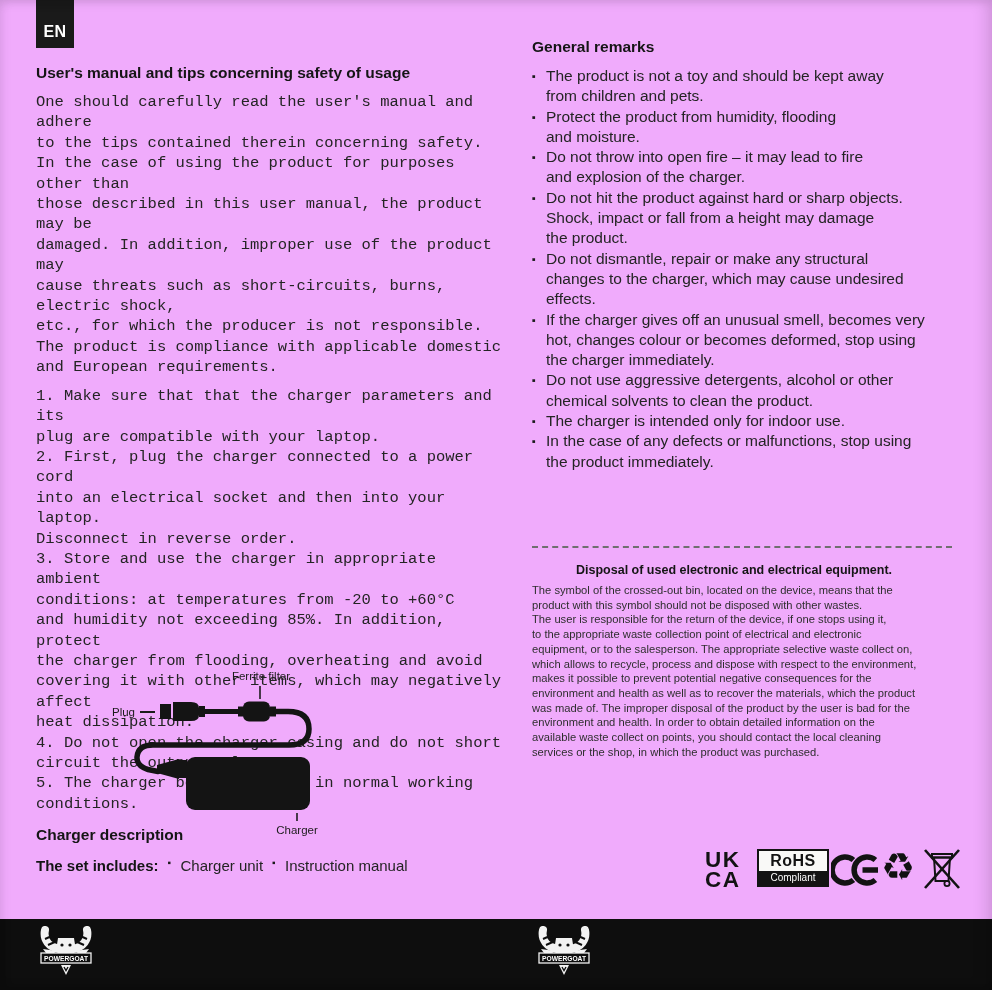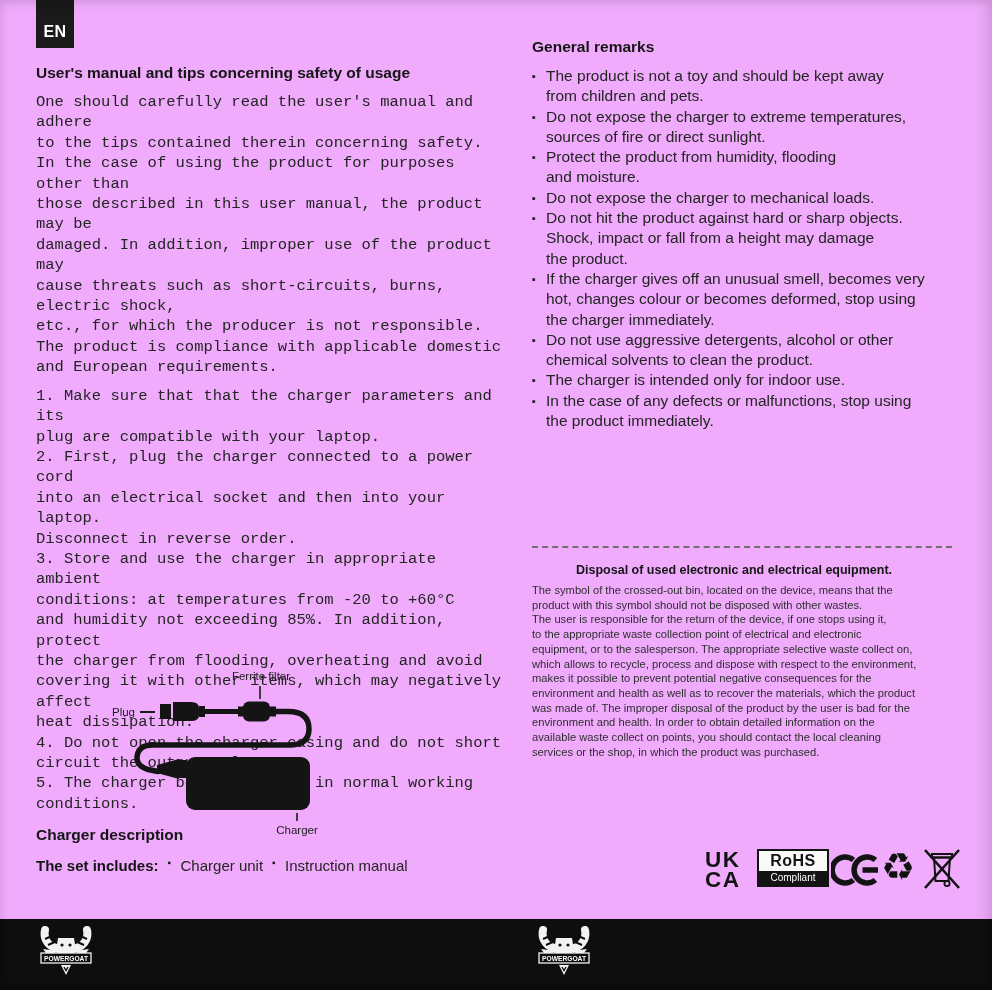--- a/index.html
+++ b/index.html
@@ -120,28 +120,30 @@
 
   <div class="set-line">
     <b>The set includes:</b><span class="inc-item">Charger unit</span><span class="inc-item">Instruction manual</span>
   </div>
 
   <div class="col-right">
     <h2 class="head">General remarks</h2>
     <ul class="remarks">
       <li><span>The product is not a toy and should be kept away
 from children and pets.</span></li>
-      <li><span>Do not expose the charger to extreme temperatures,
-sources of fire or direct sunlight.</span></li>
       <li><span>Protect the product from humidity, flooding
 and moisture.</span></li>
-      <li><span>Do not expose the charger to mechanical loads.</span></li>
+      <li><span>Do not throw into open fire – it may lead to fire
+and explosion of the charger.</span></li>
       <li><span>Do not hit the product against hard or sharp objects.
 Shock, impact or fall from a height may damage
 the product.</span></li>
+      <li><span>Do not dismantle, repair or make any structural
+changes to the charger, which may cause undesired
+effects.</span></li>
       <li><span>If the charger gives off an unusual smell, becomes very
 hot, changes colour or becomes deformed, stop using
 the charger immediately.</span></li>
       <li><span>Do not use aggressive detergents, alcohol or other
 chemical solvents to clean the product.</span></li>
       <li><span>The charger is intended only for indoor use.</span></li>
       <li><span>In the case of any defects or malfunctions, stop using
 the product immediately.</span></li>
     </ul>
   </div>

